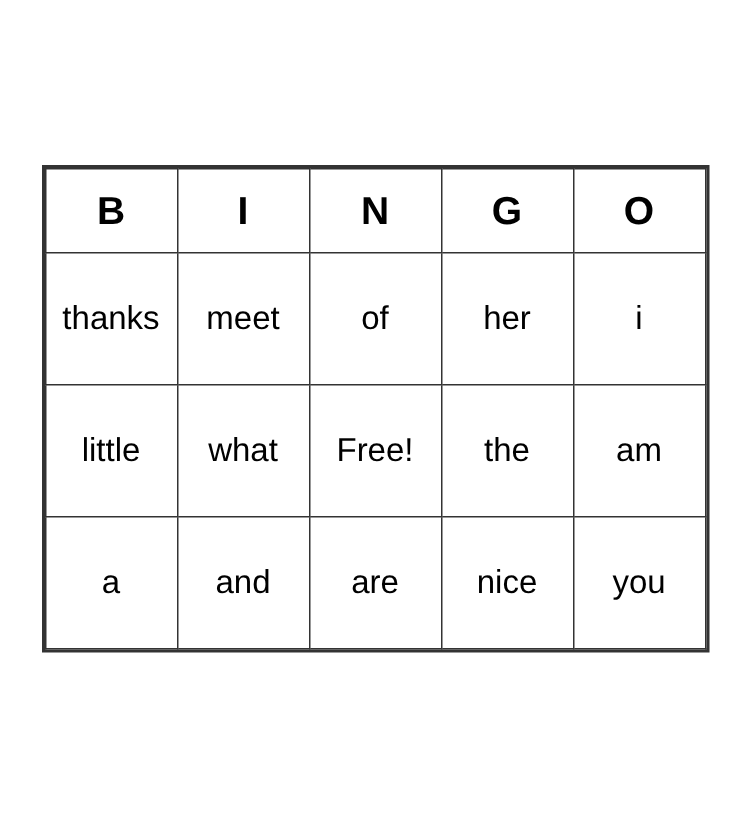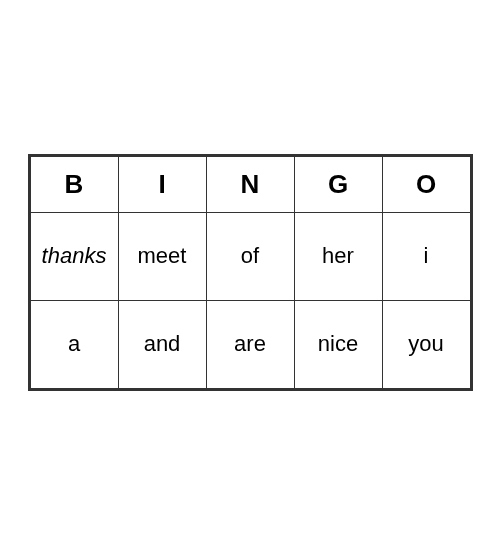--- a/index.html
+++ b/index.html
@@ -45,21 +45,20 @@
       background: #fff;
     }
 
     .free-cell {
       font-size: 20px;
       font-weight: normal;
     }
 
     .small-text {
       font-size: 18px;
-      font-style: italic;
     }
   </style>
 </head>
 <body>
 
 <div class="bingo-card">
   <table class="bingo-table">
     <thead>
       <tr>
         <th>B</th>
@@ -71,20 +70,27 @@
     </thead>
     <tbody id="bingo-body">
         <tr>
           <td class="small-text">thanks</td>
           <td>meet</td>
           <td>of</td>
           <td>her</td>
           <td>i</td>
         </tr>
         <tr>
+          <td>little</td>
+          <td>what</td>
+          <td class="free-cell">Free!</td>
+          <td>the</td>
+          <td>am</td>
+        </tr>
+        <tr>
           <td>a</td>
           <td>and</td>
           <td>are</td>
           <td>nice</td>
           <td>you</td>
         </tr>
       </tbody>
   </table>
 </div>
 

